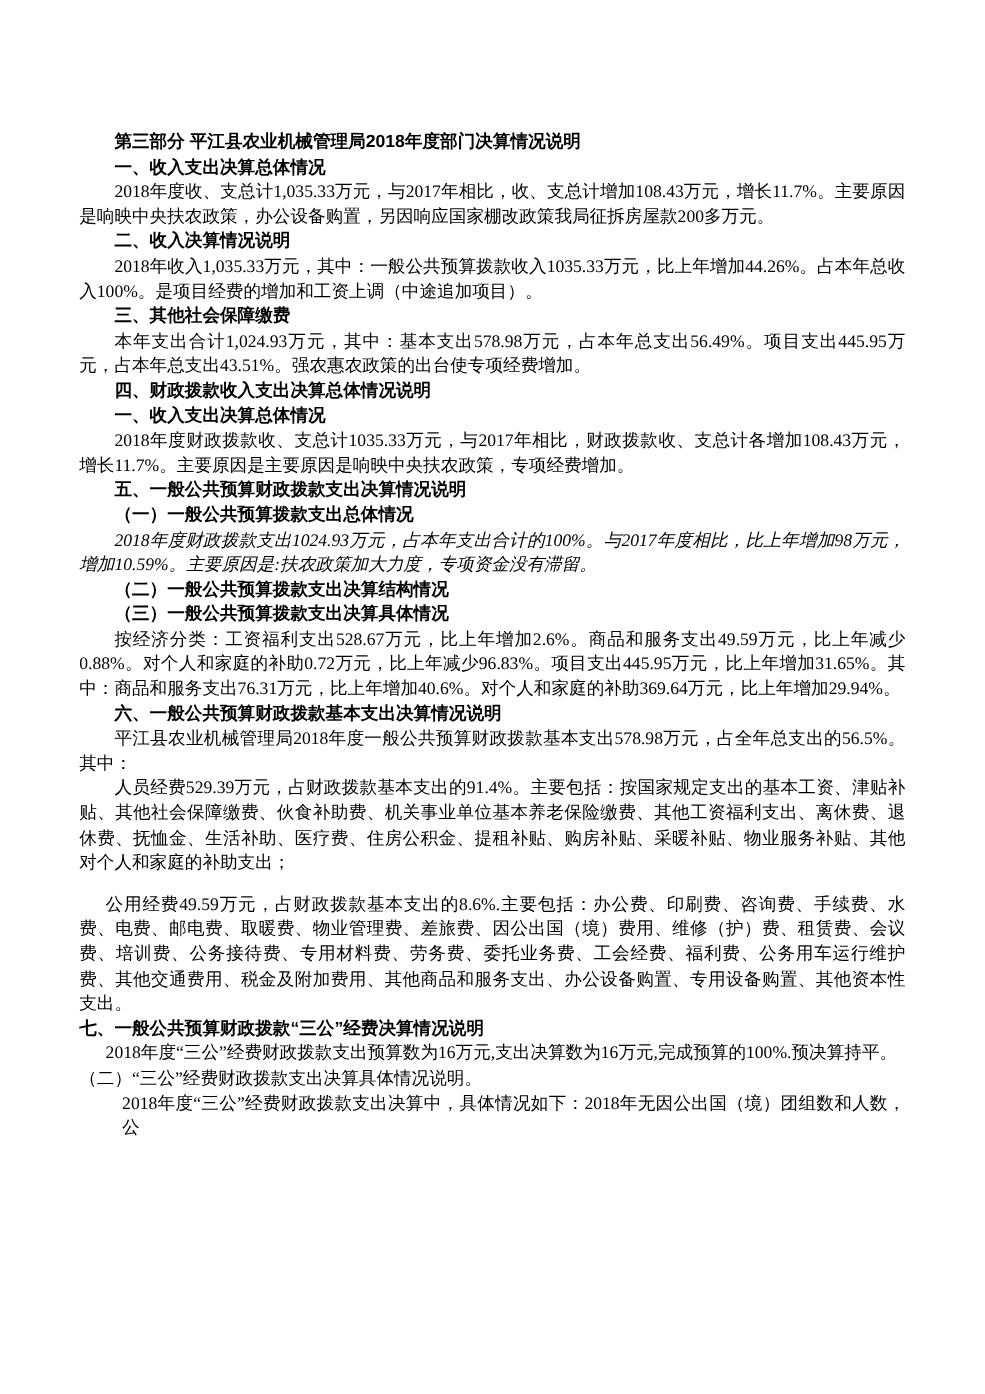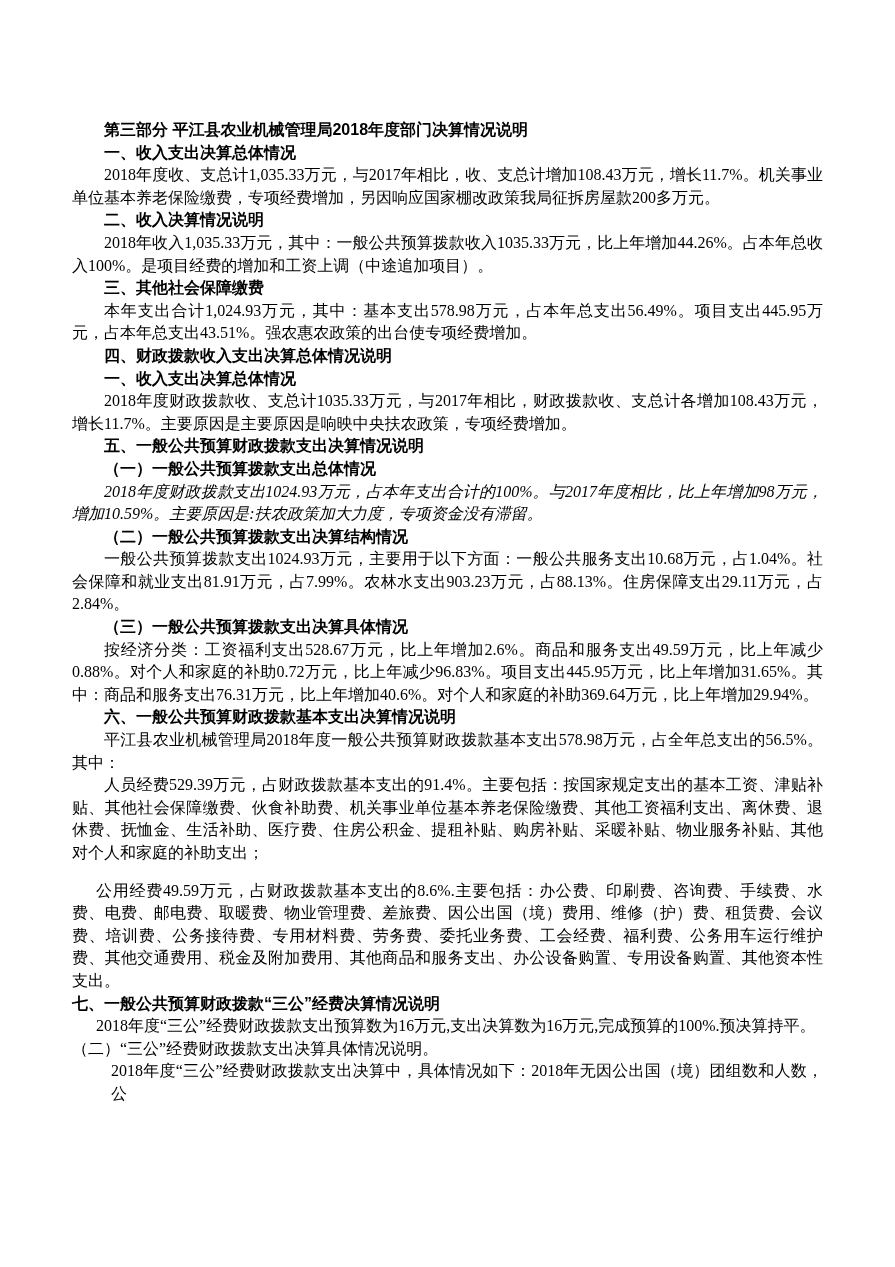--- a/index.html
+++ b/index.html
@@ -30,33 +30,32 @@
     margin-left: 39px;
   }
 </style>
 </head>
 <body>
 
 <div class="page" style="background: rgb(255, 255, 255); color: rgb(0, 0, 0);">
   <p class="para title" style="text-indent:2em">第三部分 平江县农业机械管理局2018年度部门决算情况说明</p>
   <div id="doc-body">
       <p class="para heading" style="text-indent: 2em;">一、收入支出决算总体情况</p>
-      <p class="para body" style="text-indent: 2em;">2018年度收、支总计1,035.33万元，与2017年相比，收、支总计增加108.43万元，增长11.7%。机关事业单位基本养老保险缴费，专项经费增加，另因响应国家棚改政策我局征拆房屋款200多万元。</p>
+      <p class="para body" style="text-indent: 2em;">2018年度收、支总计1,035.33万元，与2017年相比，收、支总计增加108.43万元，增长11.7%。主要原因是响映中央扶农政策，办公设备购置，另因响应国家棚改政策我局征拆房屋款200多万元。</p>
       <p class="para heading" style="text-indent: 2em;">二、收入决算情况说明</p>
       <p class="para body" style="text-indent: 2em;">2018年收入1,035.33万元，其中：一般公共预算拨款收入1035.33万元，比上年增加44.26%。占本年总收入100%。是项目经费的增加和工资上调（中途追加项目）。</p>
       <p class="para heading" style="text-indent: 2em;">三、其他社会保障缴费</p>
       <p class="para body" style="text-indent: 2em;">本年支出合计1,024.93万元，其中：基本支出578.98万元，占本年总支出56.49%。项目支出445.95万元，占本年总支出43.51%。强农惠农政策的出台使专项经费增加。</p>
       <p class="para heading" style="text-indent: 2em;">四、财政拨款收入支出决算总体情况说明</p>
       <p class="para heading" style="text-indent: 2em;">一、收入支出决算总体情况</p>
       <p class="para body" style="text-indent: 2em;">2018年度财政拨款收、支总计1035.33万元，与2017年相比，财政拨款收、支总计各增加108.43万元，增长11.7%。主要原因是主要原因是响映中央扶农政策，专项经费增加。</p>
       <p class="para heading" style="text-indent: 2em;">五、一般公共预算财政拨款支出决算情况说明</p>
       <p class="para heading" style="text-indent: 2em;">（一）一般公共预算拨款支出总体情况</p>
       <p class="para body" style="text-indent: 2em; font-style: italic;">2018年度财政拨款支出1024.93万元，占本年支出合计的100%。与2017年度相比，比上年增加98万元，增加10.59%。主要原因是:扶农政策加大力度，专项资金没有滞留。</p>
       <p class="para heading" style="text-indent: 2em;">（二）一般公共预算拨款支出决算结构情况</p>
-      <p class="para body" style="text-indent: 2em;">一般公共预算拨款支出1024.93万元，主要用于以下方面：一般公共服务支出10.68万元，占1.04%。社会保障和就业支出81.91万元，占7.99%。农林水支出903.23万元，占88.13%。住房保障支出29.11万元，占2.84%。</p>
       <p class="para heading" style="text-indent: 2em;">（三）一般公共预算拨款支出决算具体情况</p>
       <p class="para body" style="text-indent: 2em;">按经济分类：工资福利支出528.67万元，比上年增加2.6%。商品和服务支出49.59万元，比上年减少0.88%。对个人和家庭的补助0.72万元，比上年减少96.83%。项目支出445.95万元，比上年增加31.65%。其中：商品和服务支出76.31万元，比上年增加40.6%。对个人和家庭的补助369.64万元，比上年增加29.94%。</p>
       <p class="para heading" style="text-indent: 2em;">六、一般公共预算财政拨款基本支出决算情况说明</p>
       <p class="para body" style="text-indent: 2em;">平江县农业机械管理局2018年度一般公共预算财政拨款基本支出578.98万元，占全年总支出的56.5%。其中：</p>
       <p class="para body" style="text-indent: 2em;">人员经费529.39万元，占财政拨款基本支出的91.4%。主要包括：按国家规定支出的基本工资、津贴补贴、其他社会保障缴费、伙食补助费、机关事业单位基本养老保险缴费、其他工资福利支出、离休费、退休费、抚恤金、生活补助、医疗费、住房公积金、提租补贴、购房补贴、采暖补贴、物业服务补贴、其他对个人和家庭的补助支出；</p>
       <p class="para body" style="text-indent: 1.5em; margin-top: 15px;">公用经费49.59万元，占财政拨款基本支出的8.6%.主要包括：办公费、印刷费、咨询费、手续费、水费、电费、邮电费、取暖费、物业管理费、差旅费、因公出国（境）费用、维修（护）费、租赁费、会议费、培训费、公务接待费、专用材料费、劳务费、委托业务费、工会经费、福利费、公务用车运行维护费、其他交通费用、税金及附加费用、其他商品和服务支出、办公设备购置、专用设备购置、其他资本性支出。</p>
       <p class="para heading" style="text-indent: 0px;">七、一般公共预算财政拨款“三公”经费决算情况说明</p>
       <p class="para body" style="text-indent: 1.5em;">2018年度“三公”经费财政拨款支出预算数为16万元,支出决算数为16万元,完成预算的100%.预决算持平。</p>
       <p class="para body" style="text-indent: 0px;">（二）“三公”经费财政拨款支出决算具体情况说明。</p>
       <p class="para body justify-last" style="text-indent: 0px;">2018年度“三公”经费财政拨款支出决算中，具体情况如下：2018年无因公出国（境）团组数和人数，公</p>

